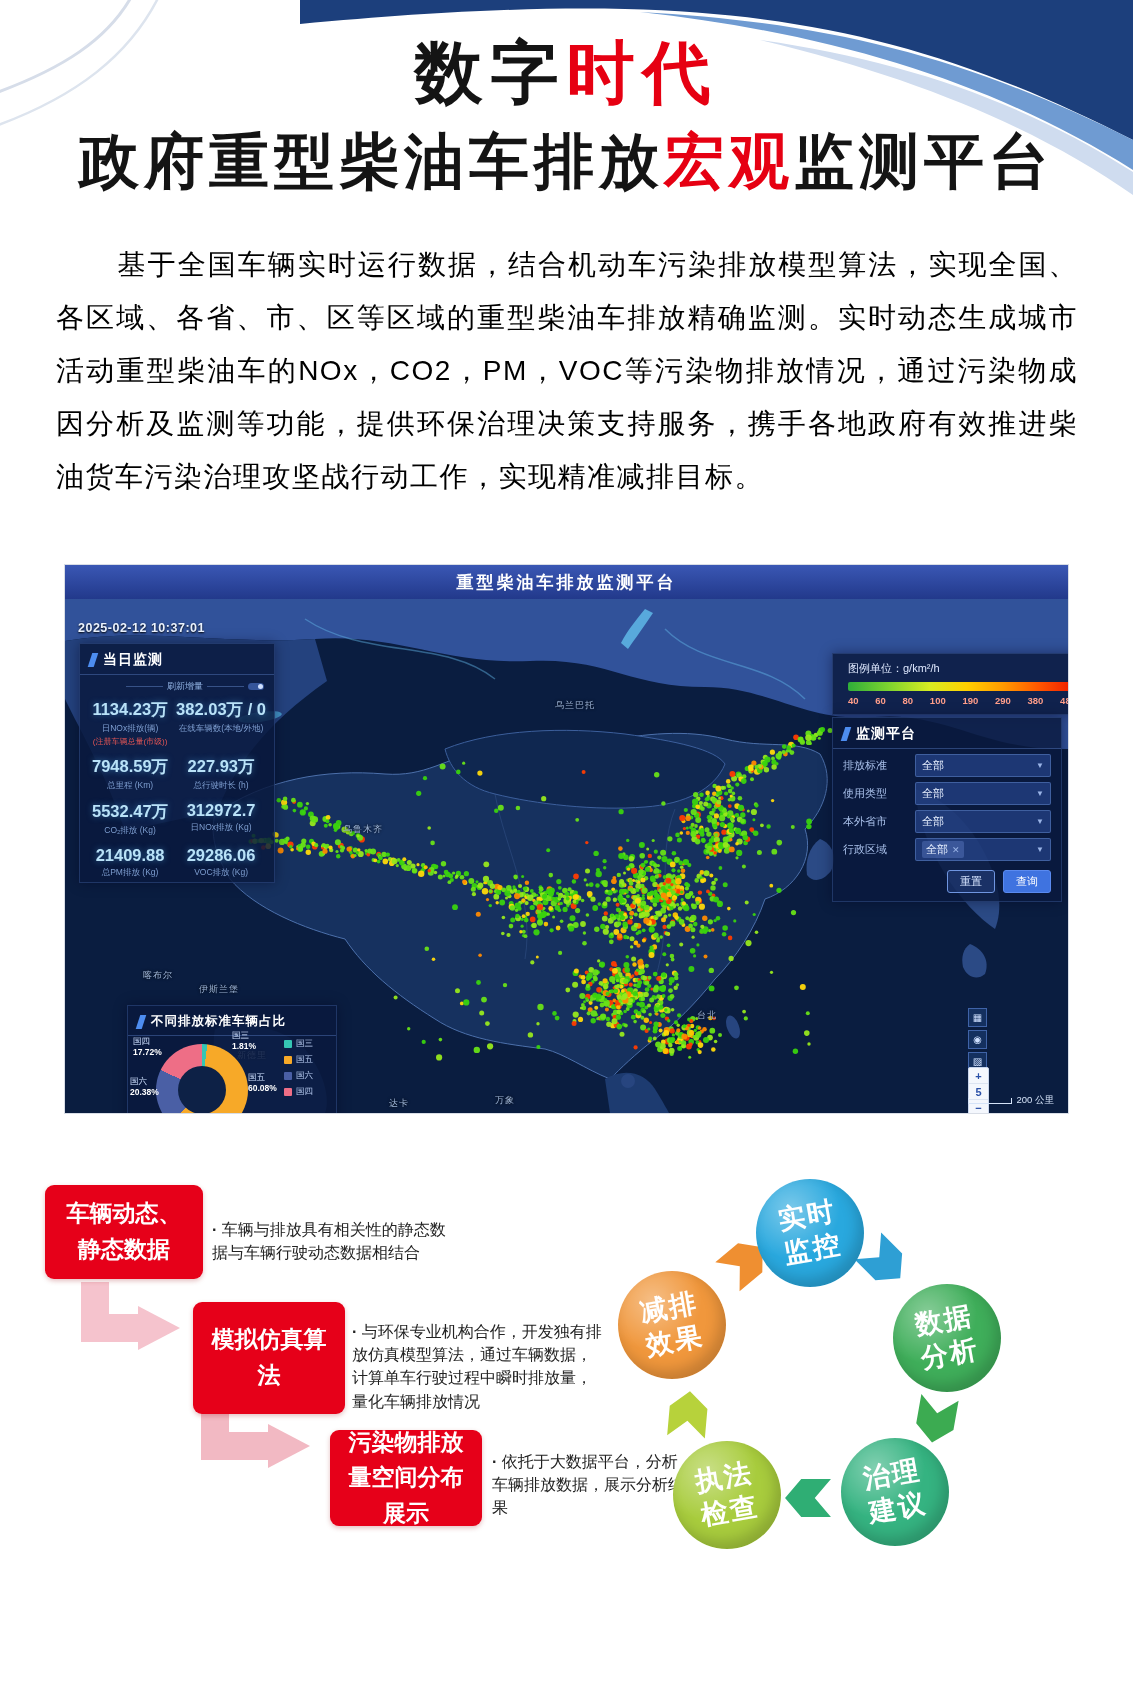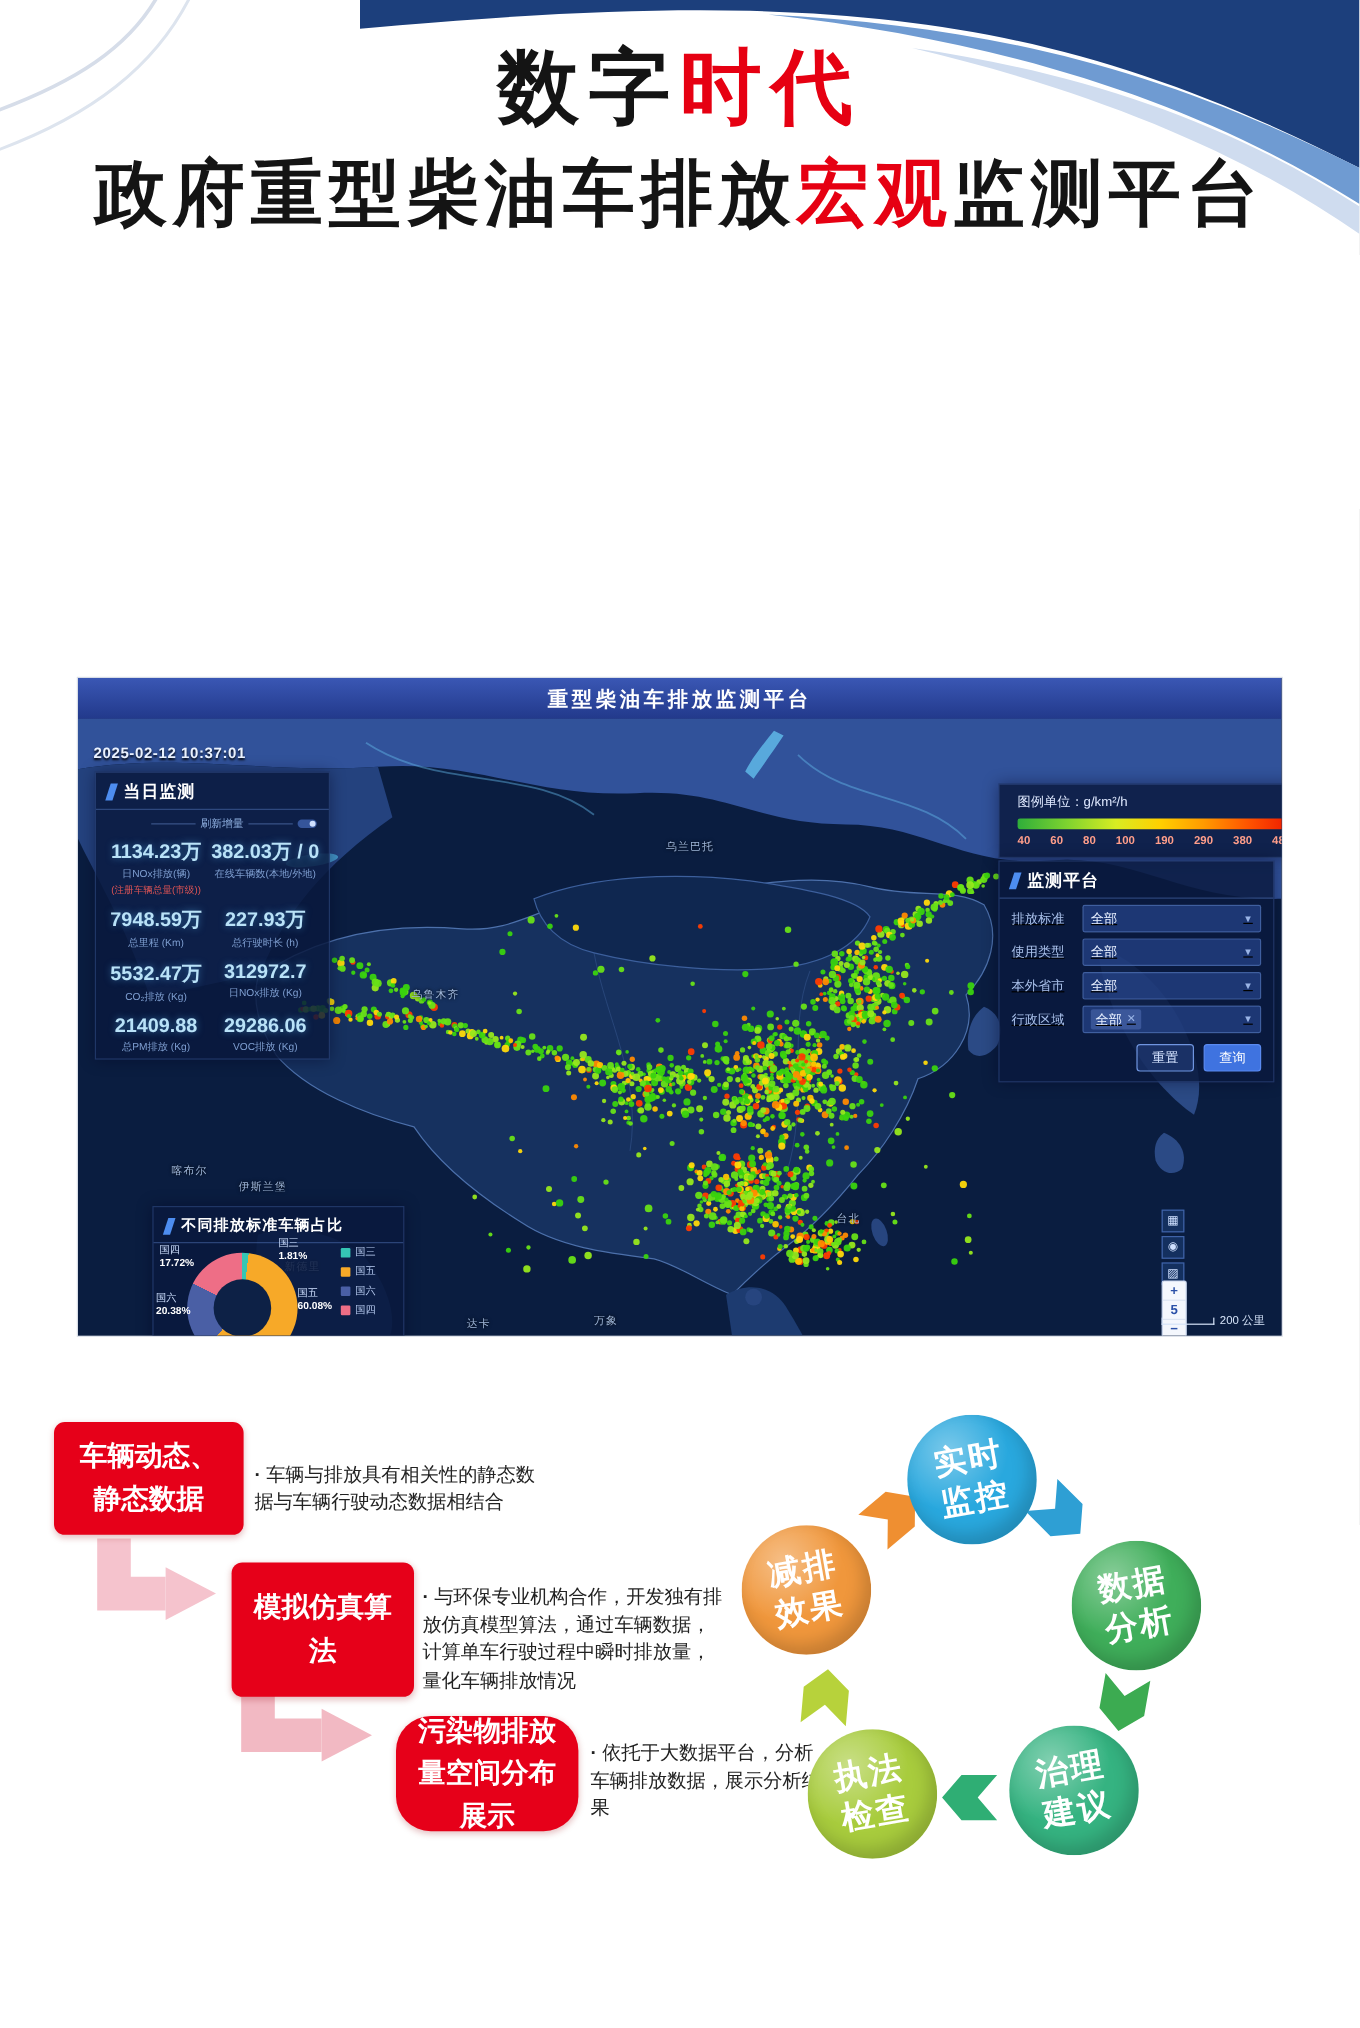--- a/index.html
+++ b/index.html
@@ -34,21 +34,21 @@
   .stat-lab{color:#7e9ed0;font-size:8.5px;margin-top:2px;}
   .stat-sub{color:#e05555;font-size:8px;margin-top:1px;min-height:0;}
   
   .legend{left:767px;top:88px;width:228px;padding:7px 10px 8px 15px;}
   .legend-title{color:#dfe9ff;font-size:11px;margin-bottom:6px;}
   .legend-bar{height:9px;border-radius:2px;background:linear-gradient(90deg,#2fae3a 0%,#7ed32f 18%,#d8ec22 36%,#ffd000 52%,#ff9a00 68%,#ff5500 84%,#ee1800 100%);}
   .legend-ticks{display:flex;justify-content:space-between;margin-top:4px;}
   .legend-ticks span{color:#ff9e8a;font-size:9.5px;font-weight:bold;}
   
   .filters{left:767px;top:152px;width:228px;padding-bottom:8px;}
-  .frow{display:flex;align-items:center;gap:7px;padding:5px 10px 0 10px;text-decoration:underline;}
+  .frow{display:flex;align-items:center;gap:20px;padding:5px 10px 0 10px;}
   .flab{color:#a9c0ea;font-size:11px;width:52px;white-space:nowrap;}
   .fsel{flex:1;height:21px;display:flex;align-items:center;background:rgba(50,85,170,.5);border:1px solid rgba(130,170,240,.35);border-radius:2px;padding:0 6px;cursor:pointer;}
   .fsel span{color:#e8f0ff;font-size:11px;}
   .fsel .chev{margin-left:auto;color:#9ab4e6;font-size:8px;}
   .ftag{background:rgba(130,160,240,.28);border-radius:2px;padding:1px 4px;display:flex;gap:4px;align-items:center;}
   .ftag .x{color:#9ab4e6;font-size:9px;}
   .fbtns{display:flex;justify-content:flex-end;gap:8px;padding:9px 10px 0 0;}
   .btn{height:21px;padding:0 12px;font-size:11px;border-radius:3px;display:flex;align-items:center;cursor:pointer;}
   .btn-ghost{border:1px solid #6f95e0;color:#d6e4ff;background:rgba(60,100,190,.25);}
   .btn-primary{background:#3f73e0;color:#fff;border:1px solid #5a8af0;}
@@ -88,20 +88,21 @@
     <path d="M-10,95 C60,70 110,40 135,-10" fill="none" stroke="#d6dde9" stroke-width="3"></path>
     <path d="M-10,128 C75,98 132,55 162,-10" fill="none" stroke="#dde4ee" stroke-width="2.5"></path>
     <path d="M300,24 C430,12 530,7 625,9 C820,14 960,52 1133,140 L1133,0 L300,0 Z" fill="#1c3f7c"></path>
     <path d="M640,12 C840,34 1000,86 1133,170 L1133,140 C965,56 825,22 640,12 Z" fill="#6f9bd2"></path>
     <path d="M760,40 C920,78 1040,130 1133,195 L1133,172 C1020,100 900,60 760,40 Z" fill="#cfdcef"></path>
   </svg>
 
   <h1 class="title1"><span>数字</span><span class="red">时代</span></h1>
   <h2 class="title2"><span>政府重型柴油车排放</span><span class="red">宏观</span><span>监测平台</span></h2>
 
+  <p class="intro">基于全国车辆实时运行数据，结合机动车污染排放模型算法，实现全国、各区域、各省、市、区等区域的重型柴油车排放精确监测。实时动态生成城市活动重型柴油车的NOx，CO2，PM，VOC等污染物排放情况，通过污染物成因分析及监测等功能，提供环保治理决策支持服务，携手各地政府有效推进柴油货车污染治理攻坚战行动工作，实现精准减排目标。</p>
 
   <section class="dash">
     <header class="dash-bar">
       <span>重型柴油车排放监测平台</span>
     </header>
 
     <div class="map-wrap">
       <svg id="mapsvg" width="1003" height="514" viewBox="0 0 1003 514">
         <rect x="0" y="0" width="1003" height="514" fill="#0a1d40"></rect>
 
@@ -1871,21 +1872,21 @@
     <polyline points="175,123 175,176 228,176" fill="none" stroke="#f2b9c3" stroke-width="28"></polyline>
     <polygon points="228,154 270,176 228,198" fill="#f2b9c3"></polygon>
   </svg>
 
   <div class="rbox" style="left:45px;top:1185px;width:158px;height:94px;">车辆动态、静态数据</div>
   <div class="note" style="left:212px;top:1218px;width:235px;">车辆与排放具有相关性的静态数据与车辆行驶动态数据相结合</div>
 
   <div class="rbox" style="left:193px;top:1302px;width:152px;height:112px;">模拟仿真算法</div>
   <div class="note" style="left:352px;top:1320px;width:250px;">与环保专业机构合作，开发独有排放仿真模型算法，通过车辆数据，计算单车行驶过程中瞬时排放量，量化车辆排放情况</div>
 
-  <div class="rbox" style="left:330px;top:1430px;width:152px;height:96px;border-radius:29px;">污染物排放量空间分布展示</div>
+  <div class="rbox" style="left:330px;top:1430px;width:152px;height:96px;">污染物排放量空间分布展示</div>
   <div class="note" style="left:492px;top:1450px;width:200px;">依托于大数据平台，分析车辆排放数据，展示分析结果</div>
 
   <svg class="deco-svg" style="left:600px;top:1150px;" width="430" height="410" viewBox="0 0 430 410">
     <path d="M-17,-14 L5,-14 L17,0 L5,14 L-17,14 L-5,0 Z" fill="#ef8f31" transform="translate(145,112) rotate(-40) scale(1.35)"></path>
     <path d="M-17,-14 L5,-14 L17,0 L5,14 L-17,14 L-5,0 Z" fill="#2e9fd4" transform="translate(284,112) rotate(45) scale(1.35)"></path>
     <path d="M-17,-14 L5,-14 L17,0 L5,14 L-17,14 L-5,0 Z" fill="#3cab51" transform="translate(336,270) rotate(100) scale(1.35)"></path>
     <path d="M-17,-14 L5,-14 L17,0 L5,14 L-17,14 L-5,0 Z" fill="#2fae74" transform="translate(208,348) rotate(180) scale(1.35)"></path>
     <path d="M-17,-14 L5,-14 L17,0 L5,14 L-17,14 L-5,0 Z" fill="#b7d23b" transform="translate(88,264) rotate(-85) scale(1.35)"></path>
   </svg>
 

